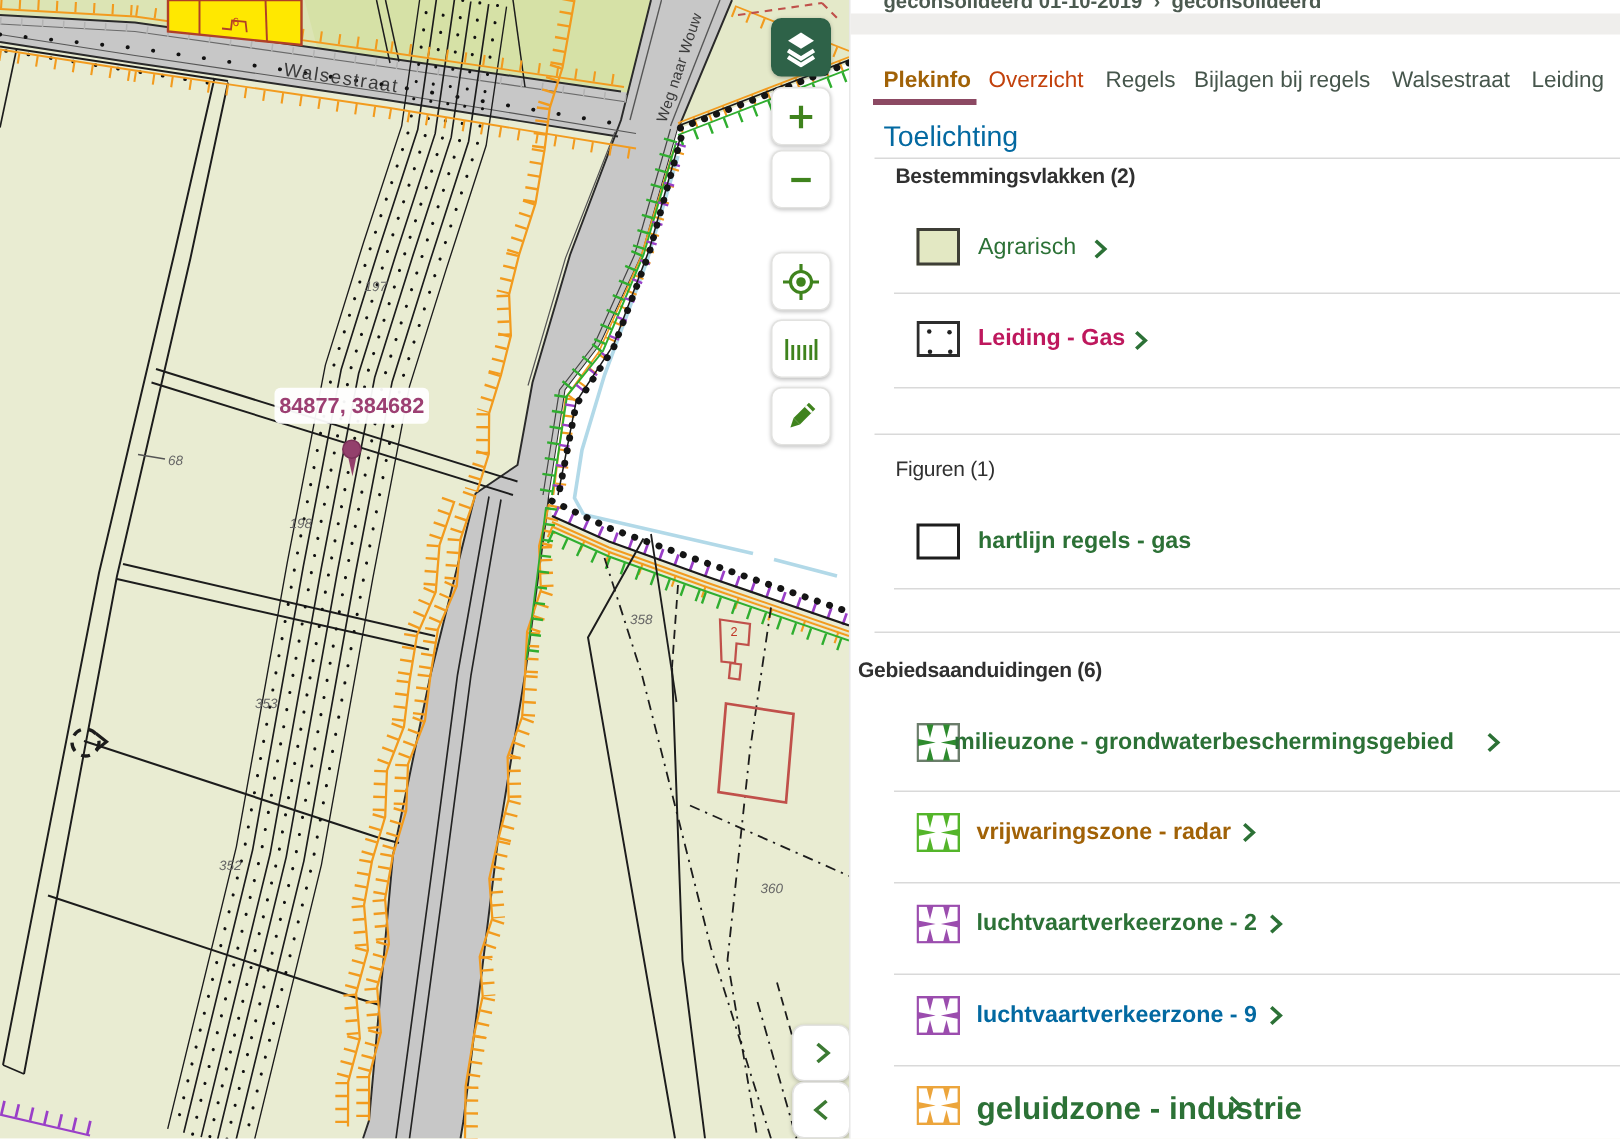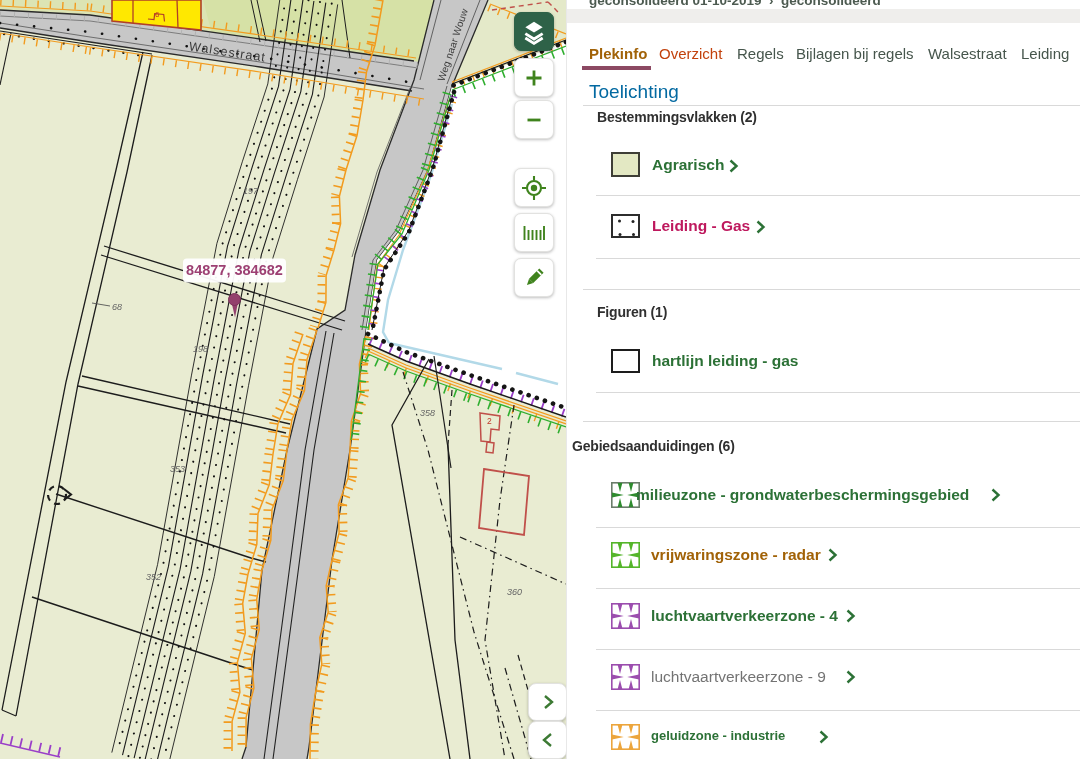--- a/index.html
+++ b/index.html
@@ -267,41 +267,41 @@
 <div style="position:absolute;left:659px;top:45px;font-size:15px;font-weight:normal;color:#c2410c;white-space:nowrap">Overzicht</div>
 <div style="position:absolute;left:737px;top:45px;font-size:15px;font-weight:normal;color:#46564c;white-space:nowrap">Regels</div>
 <div style="position:absolute;left:796px;top:45px;font-size:15px;font-weight:normal;color:#46564c;white-space:nowrap">Bijlagen bij regels</div>
 <div style="position:absolute;left:928px;top:45px;font-size:15px;font-weight:normal;color:#46564c;white-space:nowrap">Walsestraat</div>
 <div style="position:absolute;left:1021px;top:45px;font-size:15px;font-weight:normal;color:#46564c;white-space:nowrap">Leiding</div>
 <div style="position:absolute;left:582px;top:66px;width:69px;height:4px;background:#8c4963"></div>
 <div style="position:absolute;left:589px;top:81px;font-size:19px;color:#0369a1">Toelichting</div>
 <div style="position:absolute;left:583px;top:105px;right:0;height:1px;background:#d9d9d9"></div>
 <div style="position:absolute;left:597px;top:109px;font-size:14px;letter-spacing:-0.2px;font-weight:bold;color:#303030">Bestemmingsvlakken (2)</div>
 <div style="position:absolute;left:611px;top:152px;width:29px;height:25px;background:#e3e8c3;border:2.4px solid #3e3e36;box-sizing:border-box"></div>
-<div style="position:absolute;left:652px;top:156px;font-size:15.5px;font-weight:bold;color:#2c7136;white-space:nowrap">Agrarisch</div>
+<div style="position:absolute;left:652px;top:156px;font-size:15.5px;font-weight:normal;color:#2c7136;white-space:nowrap">Agrarisch</div>
 <svg style="position:absolute;left:728px;top:159px" width="11" height="14" viewBox="0 0 11 14">
     <path d="M2.5,1.5 L8.5,7 L2.5,12.5" stroke="#2c7136" stroke-width="2.4" fill="none"></path>
   </svg>
 <div style="position:absolute;left:596px;top:195px;right:0;height:1px;background:#d9d9d9"></div>
 <svg style="position:absolute;left:611px;top:214px" width="29" height="24" viewBox="0 0 29 24">
 <rect x="1" y="1" width="27" height="22" fill="#fff" stroke="#2d2d2d" stroke-width="2"></rect>
 <circle cx="8.5" cy="7" r="1.5" fill="#222"></circle>
     <circle cx="22" cy="7.5" r="1.5" fill="#222"></circle>
 <circle cx="9" cy="20.5" r="1.5" fill="#222"></circle>
     <circle cx="22.5" cy="20.5" r="1.5" fill="#222"></circle>
 </svg>
 <div style="position:absolute;left:652px;top:217px;font-size:15.5px;font-weight:bold;color:#be185d;white-space:nowrap">Leiding - Gas</div>
 <svg style="position:absolute;left:755px;top:220px" width="11" height="14" viewBox="0 0 11 14">
     <path d="M2.5,1.5 L8.5,7 L2.5,12.5" stroke="#2c7136" stroke-width="2.4" fill="none"></path>
   </svg>
 <div style="position:absolute;left:596px;top:258px;right:0;height:1px;background:#d9d9d9"></div>
 <div style="position:absolute;left:583px;top:289px;right:0;height:1px;background:#d9d9d9"></div>
-<div style="position:absolute;left:597px;top:304px;font-size:14px;letter-spacing:-0.2px;font-weight:bold;color:#303030">Figuren (1)</div>
+<div style="position:absolute;left:597px;top:304px;font-size:14px;letter-spacing:-0.2px;font-weight:normal;color:#303030">Figuren (1)</div>
 <div style="position:absolute;left:611px;top:349px;width:29px;height:24px;background:#fff;border:2px solid #1d1d1d;box-sizing:border-box"></div>
-<div style="position:absolute;left:652px;top:352px;font-size:15.5px;font-weight:bold;color:#2c7136;white-space:nowrap">hartlijn leiding - gas</div>
+<div style="position:absolute;left:652px;top:352px;font-size:15.5px;font-weight:bold;color:#2c7136;white-space:nowrap">hartlijn regels - gas</div>
 <div style="position:absolute;left:596px;top:392px;right:0;height:1px;background:#d9d9d9"></div>
 <div style="position:absolute;left:583px;top:421px;right:0;height:1px;background:#d9d9d9"></div>
 <div style="position:absolute;left:572px;top:438px;font-size:14px;letter-spacing:-0.2px;font-weight:bold;color:#303030">Gebiedsaanduidingen (6)</div>
 <svg style="position:absolute;left:611px;top:482px" width="29" height="26" viewBox="0 0 29 26">
  <rect x="0.8" y="0.8" width="27.4" height="24.4" fill="#fff" stroke="#6b7d6b" stroke-width="1.6"></rect>
  <polygon points="6.7,1 11.3,1 9,10" fill="#2e8b2e"></polygon>
  <polygon points="17.7,1 22.3,1 20,10" fill="#2e8b2e"></polygon>
  <polygon points="6.7,25 11.3,25 9,16" fill="#2e8b2e"></polygon>
  <polygon points="17.7,25 22.3,25 20,16" fill="#2e8b2e"></polygon>
  <polygon points="1,10.6 1,15.4 12.8,13" fill="#2e8b2e"></polygon>
@@ -326,45 +326,45 @@
   </svg>
 <svg style="position:absolute;left:611px;top:603px" width="29" height="26" viewBox="0 0 29 26">
  <rect x="0.8" y="0.8" width="27.4" height="24.4" fill="#fff" stroke="#9b4dae" stroke-width="1.6"></rect>
  <polygon points="6.7,1 11.3,1 9,10" fill="#9b4dae"></polygon>
  <polygon points="17.7,1 22.3,1 20,10" fill="#9b4dae"></polygon>
  <polygon points="6.7,25 11.3,25 9,16" fill="#9b4dae"></polygon>
  <polygon points="17.7,25 22.3,25 20,16" fill="#9b4dae"></polygon>
  <polygon points="1,10.6 1,15.4 12.8,13" fill="#9b4dae"></polygon>
  <polygon points="28,10.6 28,15.4 16.2,13" fill="#9b4dae"></polygon>
 </svg>
-<div style="position:absolute;left:651px;top:607px;font-size:15.5px;font-weight:bold;color:#2c7136;white-space:nowrap">luchtvaartverkeerzone - 4</div>
+<div style="position:absolute;left:651px;top:607px;font-size:15.5px;font-weight:bold;color:#2c7136;white-space:nowrap">luchtvaartverkeerzone - 2</div>
 <svg style="position:absolute;left:845px;top:609px" width="11" height="14" viewBox="0 0 11 14">
     <path d="M2.5,1.5 L8.5,7 L2.5,12.5" stroke="#2c7136" stroke-width="2.4" fill="none"></path>
   </svg>
 <svg style="position:absolute;left:611px;top:664px" width="29" height="26" viewBox="0 0 29 26">
  <rect x="0.8" y="0.8" width="27.4" height="24.4" fill="#fff" stroke="#9b4dae" stroke-width="1.6"></rect>
  <polygon points="6.7,1 11.3,1 9,10" fill="#9b4dae"></polygon>
  <polygon points="17.7,1 22.3,1 20,10" fill="#9b4dae"></polygon>
  <polygon points="6.7,25 11.3,25 9,16" fill="#9b4dae"></polygon>
  <polygon points="17.7,25 22.3,25 20,16" fill="#9b4dae"></polygon>
  <polygon points="1,10.6 1,15.4 12.8,13" fill="#9b4dae"></polygon>
  <polygon points="28,10.6 28,15.4 16.2,13" fill="#9b4dae"></polygon>
 </svg>
-<div style="position:absolute;left:651px;top:668px;font-size:15.5px;font-weight:normal;color:#737373;white-space:nowrap">luchtvaartverkeerzone - 9</div>
+<div style="position:absolute;left:651px;top:668px;font-size:15.5px;font-weight:bold;color:#0369a1;white-space:nowrap">luchtvaartverkeerzone - 9</div>
 <svg style="position:absolute;left:845px;top:670px" width="11" height="14" viewBox="0 0 11 14">
     <path d="M2.5,1.5 L8.5,7 L2.5,12.5" stroke="#2c7136" stroke-width="2.4" fill="none"></path>
   </svg>
 <svg style="position:absolute;left:611px;top:724px" width="29" height="26" viewBox="0 0 29 26">
  <rect x="0.8" y="0.8" width="27.4" height="24.4" fill="#fff" stroke="#eca53c" stroke-width="1.6"></rect>
  <polygon points="6.7,1 11.3,1 9,10" fill="#eca53c"></polygon>
  <polygon points="17.7,1 22.3,1 20,10" fill="#eca53c"></polygon>
  <polygon points="6.7,25 11.3,25 9,16" fill="#eca53c"></polygon>
  <polygon points="17.7,25 22.3,25 20,16" fill="#eca53c"></polygon>
  <polygon points="1,10.6 1,15.4 12.8,13" fill="#eca53c"></polygon>
  <polygon points="28,10.6 28,15.4 16.2,13" fill="#eca53c"></polygon>
 </svg>
-<div style="position:absolute;left:651px;top:728px;font-size:13px;font-weight:bold;color:#2c7136;white-space:nowrap">geluidzone - industrie</div>
+<div style="position:absolute;left:651px;top:728px;font-size:21px;font-weight:bold;color:#2c7136;white-space:nowrap">geluidzone - industrie</div>
 <svg style="position:absolute;left:818px;top:730px" width="11" height="14" viewBox="0 0 11 14">
     <path d="M2.5,1.5 L8.5,7 L2.5,12.5" stroke="#2c7136" stroke-width="2.4" fill="none"></path>
   </svg>
 <div style="position:absolute;left:596px;top:527px;right:0;height:1px;background:#d9d9d9"></div>
 <div style="position:absolute;left:596px;top:588px;right:0;height:1px;background:#d9d9d9"></div>
 <div style="position:absolute;left:596px;top:649px;right:0;height:1px;background:#d9d9d9"></div>
 <div style="position:absolute;left:596px;top:710px;right:0;height:1px;background:#d9d9d9"></div>
 </body></html>

